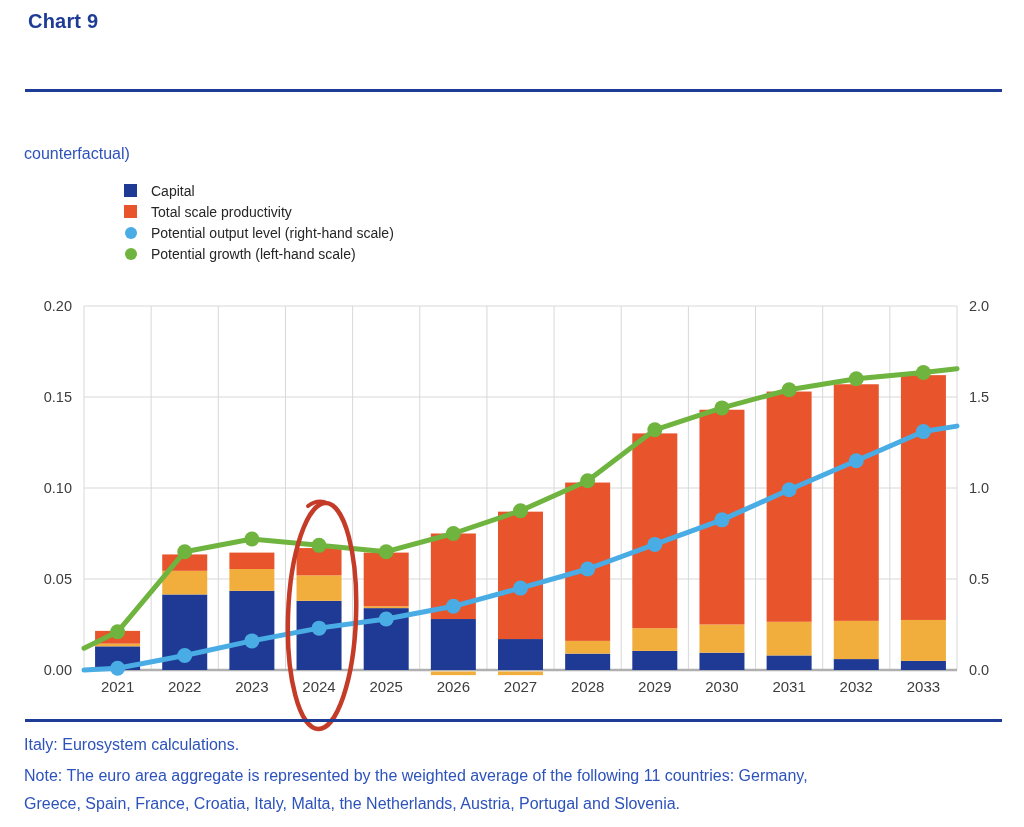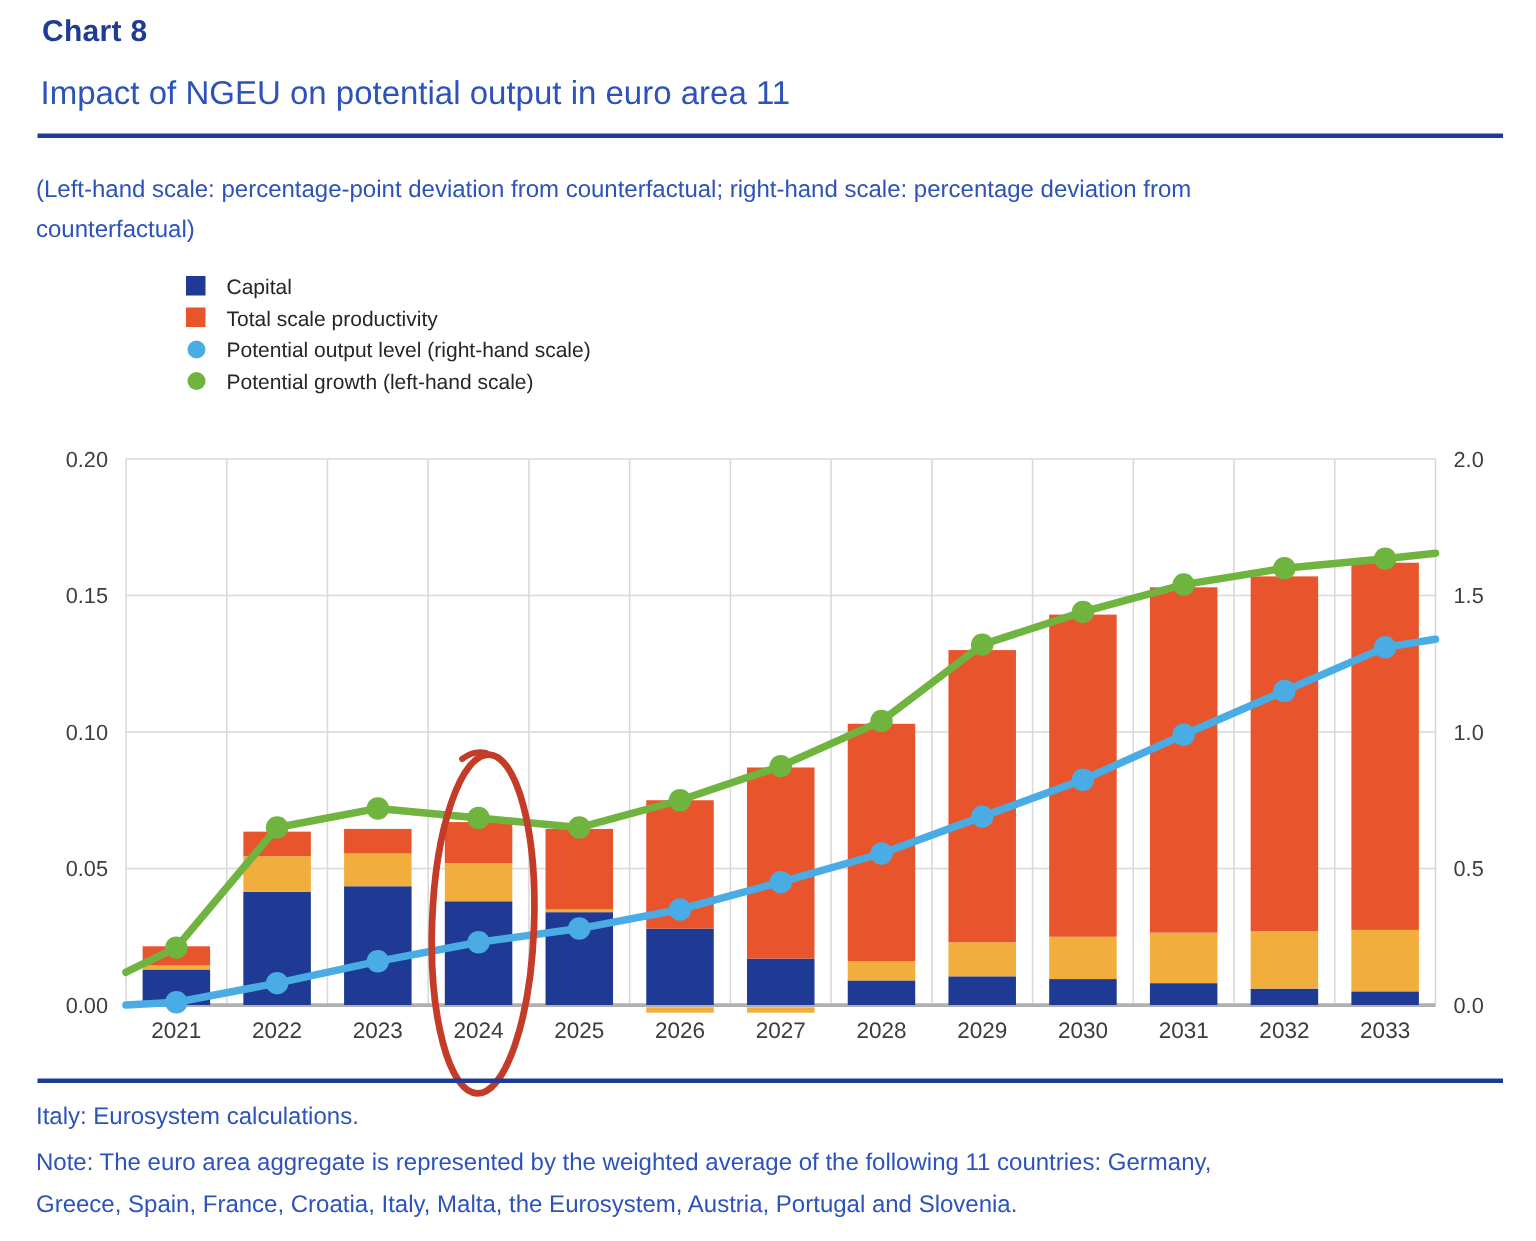--- a/index.html
+++ b/index.html
@@ -26,27 +26,25 @@
   .note2{left:24px;top:795px;font-size:16px;}
   svg text{font-family:"Liberation Sans",sans-serif;}
   .ytick{font-size:14.5px;}
   .xtick{font-size:15px;}
 </style>
 </head>
 <body>
 
 <div class="page">
 
-  <div class="abs kicker" style="color: rgb(30, 60, 150);">Chart 8</div>
+  <div class="abs kicker" style="color: rgb(30, 60, 150);">Chart 9</div>
 
-  <div class="abs title" style="color: rgb(45, 83, 187);">Impact of NGEU on potential output in euro area 11</div>
 
   <div class="abs rule rule-top" style="background: rgb(30, 60, 150);"></div>
 
-  <div class="abs scale-note scale-line1" style="color: rgb(45, 83, 187);">(Left-hand scale: percentage-point deviation from counterfactual; right-hand scale: percentage deviation from</div>
   <div class="abs scale-note scale-line2" style="color: rgb(45, 83, 187);">counterfactual)</div>
 
   <div class="abs legend">
     <div class="legend-row">
       <span class="swatch" style="background: rgb(30, 58, 148);"></span>
       <span class="legend-label">Capital</span>
     </div>
     <div class="legend-row">
       <span class="swatch" style="background: rgb(232, 84, 43);"></span>
       <span class="legend-label">Total scale productivity</span>
@@ -172,15 +170,15 @@
       <text x="856.2692307692308" y="692" text-anchor="middle" fill="#3d3d3d" class="xtick">2032</text>
       <text x="923.423076923077" y="692" text-anchor="middle" fill="#3d3d3d" class="xtick">2033</text>
       <ellipse cx="322.03846153846155" cy="616" rx="34" ry="113" fill="none" stroke="#c43b28" stroke-width="4.5" transform="rotate(2 322.03846153846155 616)"></ellipse>
       <path d="M 308.03846153846155 506 q 8 -6 16 -4" fill="none" stroke="#c43b28" stroke-width="4" stroke-linecap="round"></path>
     </svg>
 
   <div class="abs rule rule-bottom" style="background: rgb(30, 60, 150);"></div>
 
   <div class="abs src" style="color: rgb(45, 83, 187);">Italy: Eurosystem calculations.</div>
   <div class="abs note1" style="color: rgb(45, 83, 187);">Note: The euro area aggregate is represented by the weighted average of the following 11 countries: Germany,</div>
-  <div class="abs note2" style="color: rgb(45, 83, 187);">Greece, Spain, France, Croatia, Italy, Malta, the Eurosystem, Austria, Portugal and Slovenia.</div>
+  <div class="abs note2" style="color: rgb(45, 83, 187);">Greece, Spain, France, Croatia, Italy, Malta, the Netherlands, Austria, Portugal and Slovenia.</div>
 
 </div>
 
 </body></html>

